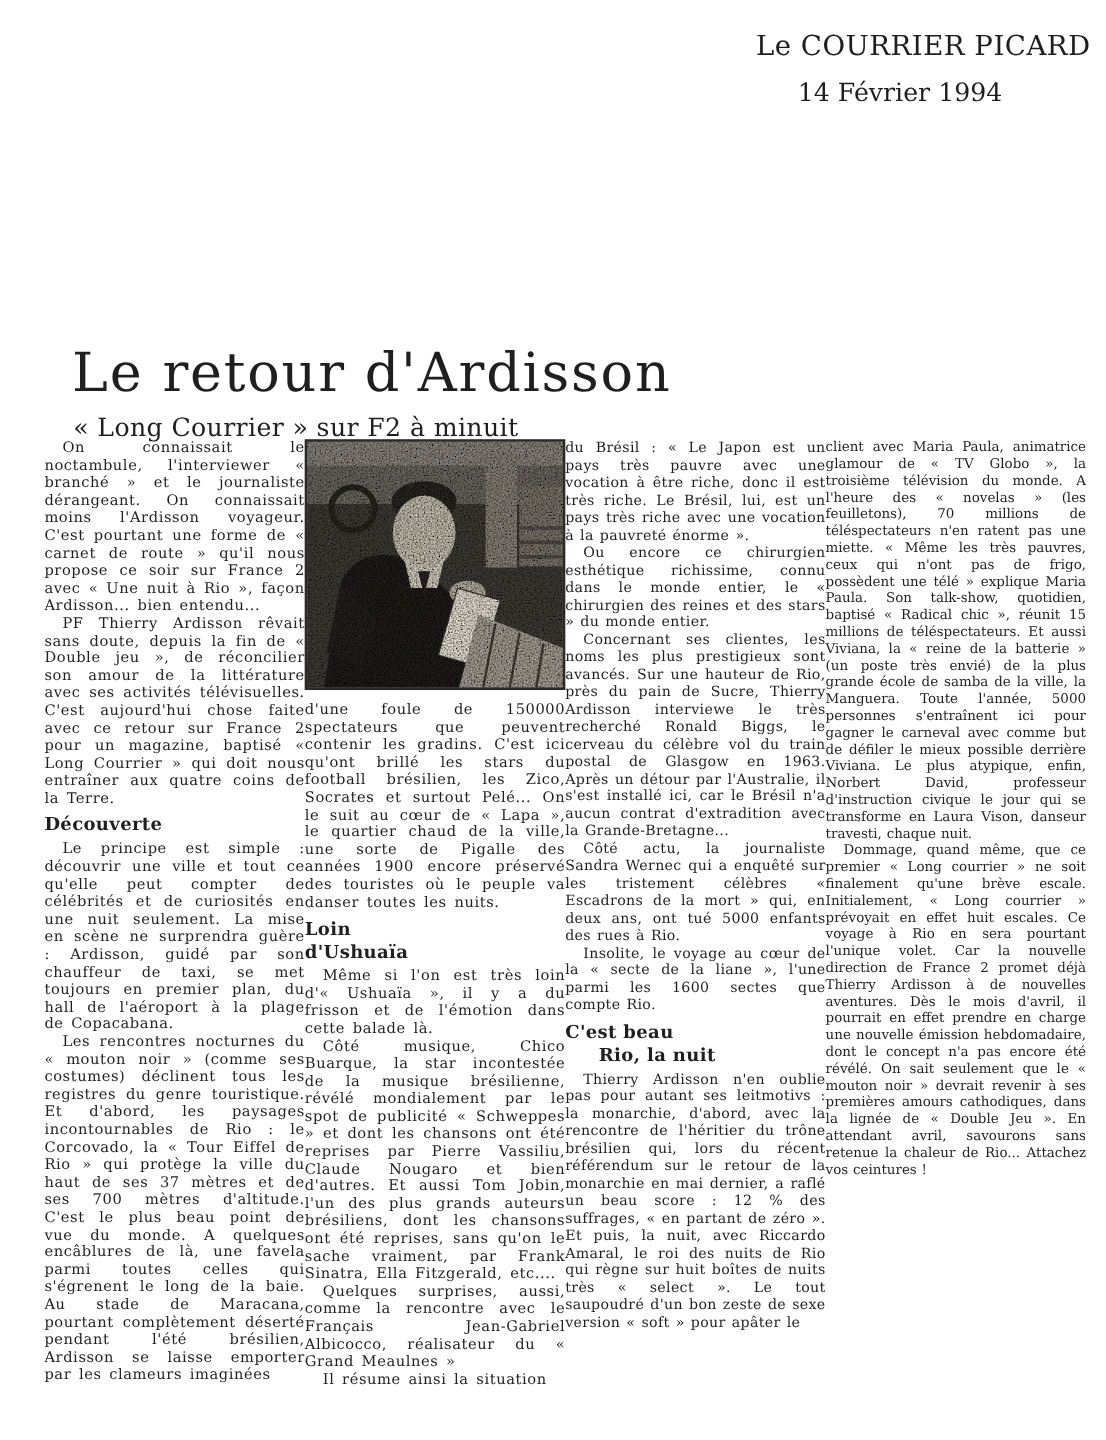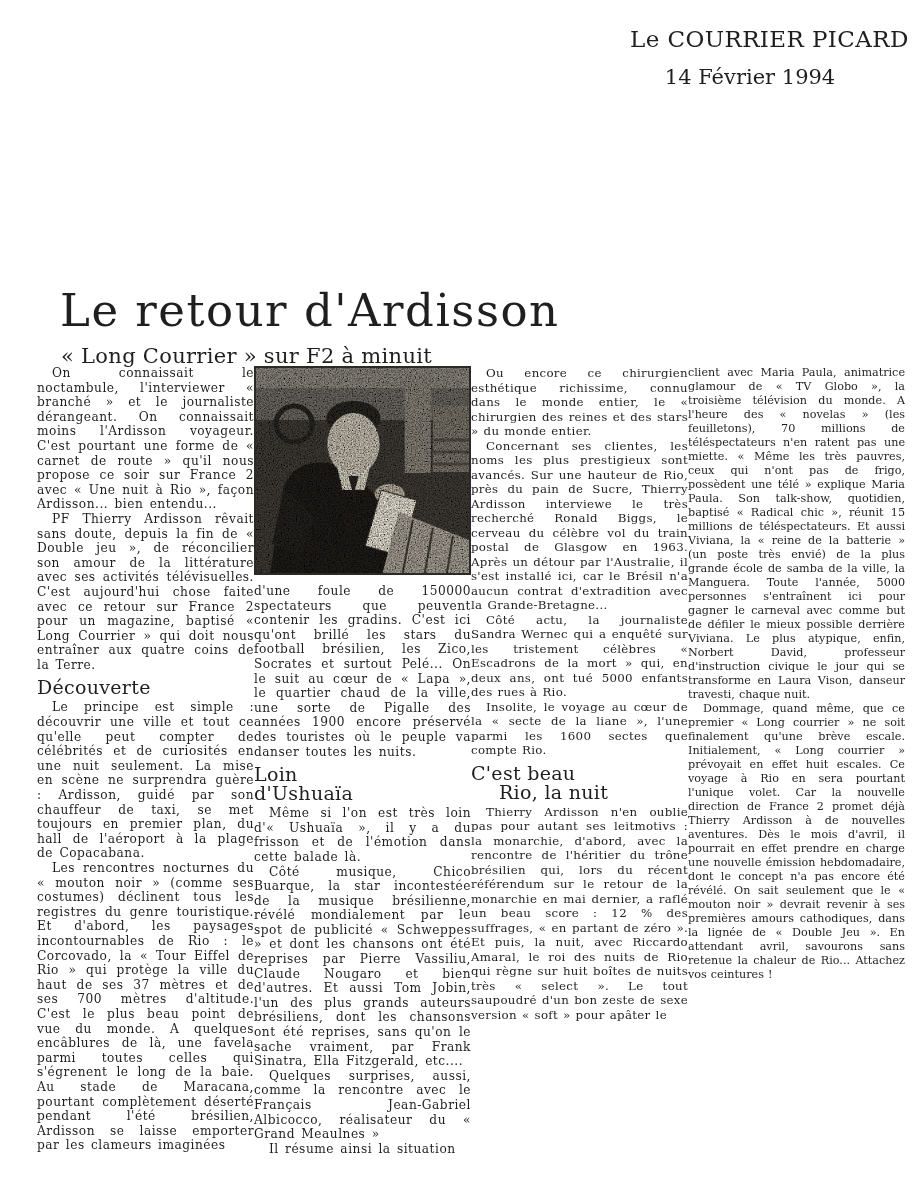--- a/index.html
+++ b/index.html
@@ -25,21 +25,21 @@
     position:absolute;left:37px;top:366px;width:868px;height:818px;
     display:flex;overflow:hidden;
   }
   .col{flex:1 1 0;min-width:0;font-size:11.8px;line-height:14.5px;
     text-align:justify;letter-spacing:.3px;word-spacing:1px;}
   .col.roomy{font-size:12.2px;line-height:14.6px;letter-spacing:.5px;word-spacing:2px;}
   .col.dense{font-size:11.2px;line-height:14px;letter-spacing:0;word-spacing:.5px;}
   .col p{margin:0;text-indent:15px;}
   .col p.flush{text-indent:0;}
   .sec{
-    font-size:19px;line-height:19px;font-weight:400;margin:6px 0 3px 0;
+    font-size:15px;line-height:19px;font-weight:700;margin:6px 0 3px 0;
     text-align:left;letter-spacing:.3px;word-spacing:normal;
   }
   .sec .l2{margin-left:28px;}
   .photo{
     margin:0 0 9px 0;width:100%;height:209px;box-sizing:border-box;
     border:2px solid #2c2a27;background:#5c5852;
   }
   .photo svg{display:block;width:100%;height:100%;}
 </style>
 </head>
@@ -102,20 +102,21 @@
       </figure>
       <p class="flush">d'une foule de 150000 spectateurs que peuvent contenir les gradins. C'est ici qu'ont brillé les stars du football brésilien, les Zico, Socrates et surtout Pelé... On le suit au cœur de « Lapa », le quartier chaud de la ville, une sorte de Pigalle des années 1900 encore préservé des touristes où le peuple va danser toutes les nuits.</p>
       <h3 class="sec"><span>Loin</span><br><span>d'Ushuaïa</span></h3>
       <p>Même si l'on est très loin d'« Ushuaïa », il y a du frisson et de l'émotion dans cette balade là.</p>
       <p>Côté musique, Chico Buarque, la star incontestée de la musique brésilienne, révélé mondialement par le spot de publicité « Schweppes » et dont les chansons ont été reprises par Pierre Vassiliu, Claude Nougaro et bien d'autres. Et aussi Tom Jobin, l'un des plus grands auteurs brésiliens, dont les chansons ont été reprises, sans qu'on le sache vraiment, par Frank Sinatra, Ella Fitzgerald, etc....</p>
       <p>Quelques surprises, aussi, comme la rencontre avec le Français Jean-Gabriel Albicocco, réalisateur du « Grand Meaulnes »</p>
       <p>Il résume ainsi la situation</p>
     </section>
 
     <section class="col">
+      <p class="flush">du Brésil : « Le Japon est un pays très pauvre avec une vocation à être riche, donc il est très riche. Le Brésil, lui, est un pays très riche avec une vocation à la pauvreté énorme ».</p>
       <p>Ou encore ce chirurgien esthétique richissime, connu dans le monde entier, le « chirurgien des reines et des stars » du monde entier.</p>
       <p>Concernant ses clientes, les noms les plus prestigieux sont avancés. Sur une hauteur de Rio, près du pain de Sucre, Thierry Ardisson interviewe le très recherché Ronald Biggs, le cerveau du célèbre vol du train postal de Glasgow en 1963. Après un détour par l'Australie, il s'est installé ici, car le Brésil n'a aucun contrat d'extradition avec la Grande-Bretagne...</p>
       <p>Côté actu, la journaliste Sandra Wernec qui a enquêté sur les tristement célèbres « Escadrons de la mort » qui, en deux ans, ont tué 5000 enfants des rues à Rio.</p>
       <p>Insolite, le voyage au cœur de la « secte de la liane », l'une parmi les 1600 sectes que compte Rio.</p>
       <h3 class="sec"><span>C'est beau</span><br><span class="l2">Rio, la nuit</span></h3>
       <p>Thierry Ardisson n'en oublie pas pour autant ses leitmotivs : la monarchie, d'abord, avec la rencontre de l'héritier du trône brésilien qui, lors du récent référendum sur le retour de la monarchie en mai dernier, a raflé un beau score : 12 % des suffrages, « en partant de zéro ». Et puis, la nuit, avec Riccardo Amaral, le roi des nuits de Rio qui règne sur huit boîtes de nuits très « select ». Le tout saupoudré d'un bon zeste de sexe version « soft » pour apâter le</p>
     </section>
 
     <section class="col dense">
       <p class="flush">client avec Maria Paula, animatrice glamour de « TV Globo », la troisième télévision du monde. A l'heure des « novelas » (les feuilletons), 70 millions de téléspectateurs n'en ratent pas une miette. « Même les très pauvres, ceux qui n'ont pas de frigo, possèdent une télé » explique Maria Paula. Son talk-show, quotidien, baptisé « Radical chic », réunit 15 millions de téléspectateurs. Et aussi Viviana, la « reine de la batterie » (un poste très envié) de la plus grande école de samba de la ville, la Manguera. Toute l'année, 5000 personnes s'entraînent ici pour gagner le carneval avec comme but de défiler le mieux possible derrière Viviana. Le plus atypique, enfin, Norbert David, professeur d'instruction civique le jour qui se transforme en Laura Vison, danseur travesti, chaque nuit.</p>

